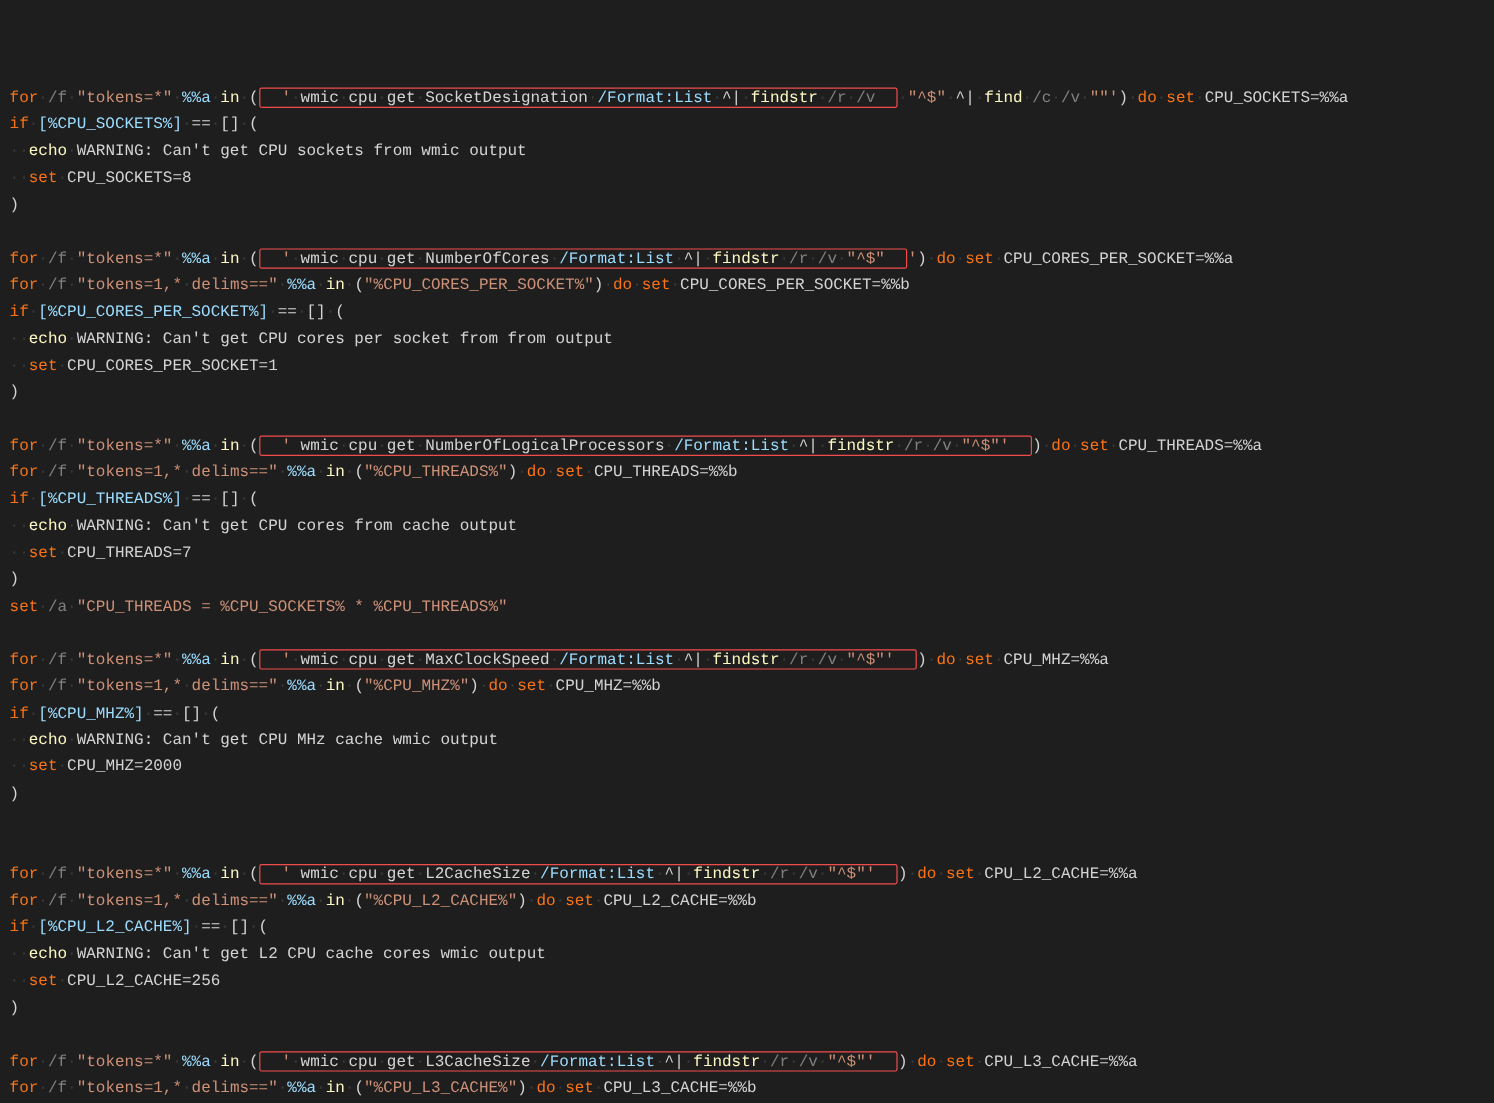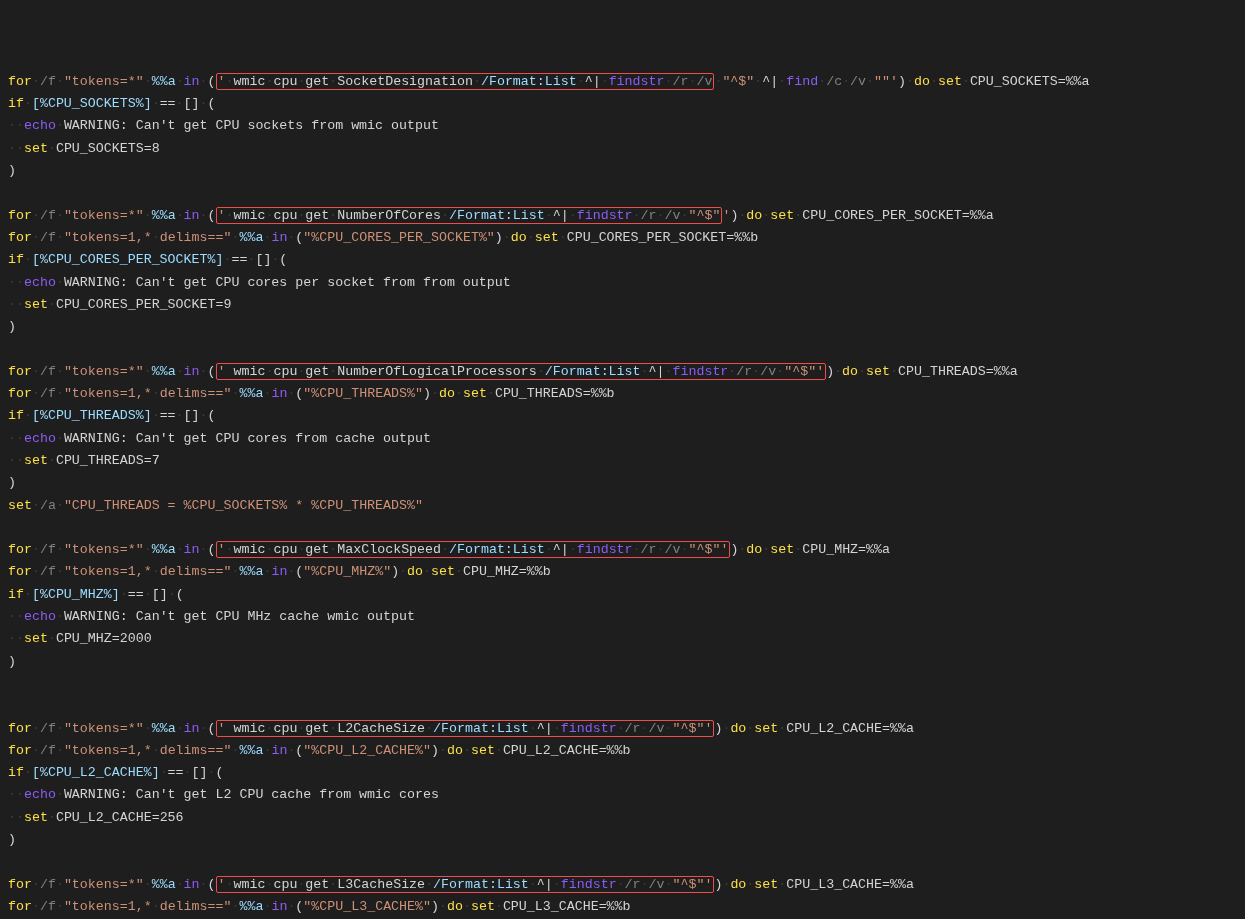--- a/index.html
+++ b/index.html
@@ -6,43 +6,43 @@
     margin: 0;
     padding: 4px 8px;
     background: #1e1e1e;
     font-family: "Consolas", "Courier New", monospace;
     font-size: 13.3px;
     line-height: 22.3px;
     color: #d4d4d4;
     white-space: pre;
     overflow-x: auto;
   }
-  .k-blue { color: #fde047; }      
-  .k-pink { color: #8b5cf6; text-align: center; }      
+  .k-blue { color: #f97316; }      
+  .k-pink { color: #fef9c3; text-align: center; }      
   .str    { color: #ce9178; }      
   .var    { color: #9cdcfe; }      
   .flag   { color: #808080; }
   .ws     { color: #3a3a3a; }      
-  .box    { border: 1px solid #f14c4c; padding: 0 1px; border-radius: 2px; margin-top: 20px; }
+  .box    { border: 1px solid #f14c4c; padding: 0 18px; border-radius: 2px; margin-top: 20px; }
 </style>
 </head>
 <body>
 
 
 <div id="code"><span class="k-blue">for</span><span class="ws">·</span><span class="flag">/f</span><span class="ws">·</span><span class="str">"tokens=*"</span><span class="ws">·</span><span class="var">%%a</span><span class="ws">·</span><span class="k-pink">in</span><span class="ws">·</span>(<span class="box"><span class="str">'</span><span class="ws">·</span><span class="">wmic</span><span class="ws">·</span><span class="">cpu</span><span class="ws">·</span><span class="">get</span><span class="ws">·</span><span class="">SocketDesignation</span><span class="ws">·</span><span class="var">/Format:List</span><span class="ws">·</span><span class="">^|</span><span class="ws">·</span><span class="k-pink">findstr</span><span class="ws">·</span><span class="flag">/r</span><span class="ws">·</span><span class="flag">/v</span></span><span class="ws">·</span><span class="str">"^$"</span><span class="ws">·</span><span class="">^|</span><span class="ws">·</span><span class="k-pink">find</span><span class="ws">·</span><span class="flag">/c</span><span class="ws">·</span><span class="flag">/v</span><span class="ws">·</span><span class="str">""'</span>)<span class="ws">·</span><span class="k-blue">do</span><span class="ws">·</span><span class="k-blue">set</span><span class="ws">·</span><span class="">CPU_SOCKETS=%%a</span>
 <span class="k-blue">if</span><span class="ws">·</span><span class="var">[%CPU_SOCKETS%]</span><span class="ws">·</span>==<span class="ws">·</span><span class="">[]</span><span class="ws">·</span>(
 <span class="ws">·</span><span class="ws">·</span><span class="k-pink">echo</span><span class="ws">·</span><span class="">WARNING: Can't get CPU sockets from wmic output</span>
 <span class="ws">·</span><span class="ws">·</span><span class="k-blue">set</span><span class="ws">·</span><span class="">CPU_SOCKETS=8</span>
 )
 
 <span class="k-blue">for</span><span class="ws">·</span><span class="flag">/f</span><span class="ws">·</span><span class="str">"tokens=*"</span><span class="ws">·</span><span class="var">%%a</span><span class="ws">·</span><span class="k-pink">in</span><span class="ws">·</span>(<span class="box"><span class="str">'</span><span class="ws">·</span><span class="">wmic</span><span class="ws">·</span><span class="">cpu</span><span class="ws">·</span><span class="">get</span><span class="ws">·</span><span class="">NumberOfCores</span><span class="ws">·</span><span class="var">/Format:List</span><span class="ws">·</span><span class="">^|</span><span class="ws">·</span><span class="k-pink">findstr</span><span class="ws">·</span><span class="flag">/r</span><span class="ws">·</span><span class="flag">/v</span><span class="ws">·</span><span class="str">"^$"</span></span><span class="str">'</span>)<span class="ws">·</span><span class="k-blue">do</span><span class="ws">·</span><span class="k-blue">set</span><span class="ws">·</span><span class="">CPU_CORES_PER_SOCKET=%%a</span>
 <span class="k-blue">for</span><span class="ws">·</span><span class="flag">/f</span><span class="ws">·</span><span class="str">"tokens=1,*</span><span class="ws">·</span><span class="str">delims=="</span><span class="ws">·</span><span class="var">%%a</span><span class="ws">·</span><span class="k-pink">in</span><span class="ws">·</span>(<span class="str">"%CPU_CORES_PER_SOCKET%"</span>)<span class="ws">·</span><span class="k-blue">do</span><span class="ws">·</span><span class="k-blue">set</span><span class="ws">·</span><span class="">CPU_CORES_PER_SOCKET=%%b</span>
 <span class="k-blue">if</span><span class="ws">·</span><span class="var">[%CPU_CORES_PER_SOCKET%]</span><span class="ws">·</span>==<span class="ws">·</span><span class="">[]</span><span class="ws">·</span>(
 <span class="ws">·</span><span class="ws">·</span><span class="k-pink">echo</span><span class="ws">·</span><span class="">WARNING: Can't get CPU cores per socket from from output</span>
-<span class="ws">·</span><span class="ws">·</span><span class="k-blue">set</span><span class="ws">·</span><span class="">CPU_CORES_PER_SOCKET=9</span>
+<span class="ws">·</span><span class="ws">·</span><span class="k-blue">set</span><span class="ws">·</span><span class="">CPU_CORES_PER_SOCKET=1</span>
 )
 
 <span class="k-blue">for</span><span class="ws">·</span><span class="flag">/f</span><span class="ws">·</span><span class="str">"tokens=*"</span><span class="ws">·</span><span class="var">%%a</span><span class="ws">·</span><span class="k-pink">in</span><span class="ws">·</span>(<span class="box"><span class="str">'</span> <span class="">wmic</span><span class="ws">·</span><span class="">cpu</span><span class="ws">·</span><span class="">get</span><span class="ws">·</span><span class="">NumberOfLogicalProcessors</span><span class="ws">·</span><span class="var">/Format:List</span><span class="ws">·</span><span class="">^|</span><span class="ws">·</span><span class="k-pink">findstr</span><span class="ws">·</span><span class="flag">/r</span><span class="ws">·</span><span class="flag">/v</span><span class="ws">·</span><span class="str">"^$"'</span></span>)<span class="ws">·</span><span class="k-blue">do</span><span class="ws">·</span><span class="k-blue">set</span><span class="ws">·</span><span class="">CPU_THREADS=%%a</span>
 <span class="k-blue">for</span><span class="ws">·</span><span class="flag">/f</span><span class="ws">·</span><span class="str">"tokens=1,*</span><span class="ws">·</span><span class="str">delims=="</span><span class="ws">·</span><span class="var">%%a</span><span class="ws">·</span><span class="k-pink">in</span><span class="ws">·</span>(<span class="str">"%CPU_THREADS%"</span>)<span class="ws">·</span><span class="k-blue">do</span><span class="ws">·</span><span class="k-blue">set</span><span class="ws">·</span><span class="">CPU_THREADS=%%b</span>
 <span class="k-blue">if</span><span class="ws">·</span><span class="var">[%CPU_THREADS%]</span><span class="ws">·</span>==<span class="ws">·</span><span class="">[]</span><span class="ws">·</span>(
 <span class="ws">·</span><span class="ws">·</span><span class="k-pink">echo</span><span class="ws">·</span><span class="">WARNING: Can't get CPU cores from cache output</span>
 <span class="ws">·</span><span class="ws">·</span><span class="k-blue">set</span><span class="ws">·</span><span class="">CPU_THREADS=7</span>
 )
 <span class="k-blue">set</span><span class="ws">·</span><span class="flag">/a</span><span class="ws">·</span><span class="str">"CPU_THREADS = %CPU_SOCKETS% * %CPU_THREADS%"</span>
 
@@ -50,21 +50,21 @@
 <span class="k-blue">for</span><span class="ws">·</span><span class="flag">/f</span><span class="ws">·</span><span class="str">"tokens=1,*</span><span class="ws">·</span><span class="str">delims=="</span><span class="ws">·</span><span class="var">%%a</span><span class="ws">·</span><span class="k-pink">in</span><span class="ws">·</span>(<span class="str">"%CPU_MHZ%"</span>)<span class="ws">·</span><span class="k-blue">do</span><span class="ws">·</span><span class="k-blue">set</span><span class="ws">·</span><span class="">CPU_MHZ=%%b</span>
 <span class="k-blue">if</span><span class="ws">·</span><span class="var">[%CPU_MHZ%]</span><span class="ws">·</span>==<span class="ws">·</span><span class="">[]</span><span class="ws">·</span>(
 <span class="ws">·</span><span class="ws">·</span><span class="k-pink">echo</span><span class="ws">·</span><span class="">WARNING: Can't get CPU MHz cache wmic output</span>
 <span class="ws">·</span><span class="ws">·</span><span class="k-blue">set</span><span class="ws">·</span><span class="">CPU_MHZ=2000</span>
 )
 
 
 <span class="k-blue">for</span><span class="ws">·</span><span class="flag">/f</span><span class="ws">·</span><span class="str">"tokens=*"</span><span class="ws">·</span><span class="var">%%a</span><span class="ws">·</span><span class="k-pink">in</span><span class="ws">·</span>(<span class="box"><span class="str">'</span> <span class="">wmic</span><span class="ws">·</span><span class="">cpu</span><span class="ws">·</span><span class="">get</span><span class="ws">·</span><span class="">L2CacheSize</span><span class="ws">·</span><span class="var">/Format:List</span><span class="ws">·</span><span class="">^|</span><span class="ws">·</span><span class="k-pink">findstr</span><span class="ws">·</span><span class="flag">/r</span><span class="ws">·</span><span class="flag">/v</span><span class="ws">·</span><span class="str">"^$"'</span></span>)<span class="ws">·</span><span class="k-blue">do</span><span class="ws">·</span><span class="k-blue">set</span><span class="ws">·</span><span class="">CPU_L2_CACHE=%%a</span>
 <span class="k-blue">for</span><span class="ws">·</span><span class="flag">/f</span><span class="ws">·</span><span class="str">"tokens=1,*</span><span class="ws">·</span><span class="str">delims=="</span><span class="ws">·</span><span class="var">%%a</span><span class="ws">·</span><span class="k-pink">in</span><span class="ws">·</span>(<span class="str">"%CPU_L2_CACHE%"</span>)<span class="ws">·</span><span class="k-blue">do</span><span class="ws">·</span><span class="k-blue">set</span><span class="ws">·</span><span class="">CPU_L2_CACHE=%%b</span>
 <span class="k-blue">if</span><span class="ws">·</span><span class="var">[%CPU_L2_CACHE%]</span><span class="ws">·</span>==<span class="ws">·</span><span class="">[]</span><span class="ws">·</span>(
-<span class="ws">·</span><span class="ws">·</span><span class="k-pink">echo</span><span class="ws">·</span><span class="">WARNING: Can't get L2 CPU cache from wmic cores</span>
+<span class="ws">·</span><span class="ws">·</span><span class="k-pink">echo</span><span class="ws">·</span><span class="">WARNING: Can't get L2 CPU cache cores wmic output</span>
 <span class="ws">·</span><span class="ws">·</span><span class="k-blue">set</span><span class="ws">·</span><span class="">CPU_L2_CACHE=256</span>
 )
 
 <span class="k-blue">for</span><span class="ws">·</span><span class="flag">/f</span><span class="ws">·</span><span class="str">"tokens=*"</span><span class="ws">·</span><span class="var">%%a</span><span class="ws">·</span><span class="k-pink">in</span><span class="ws">·</span>(<span class="box"><span class="str">'</span><span class="ws">·</span><span class="">wmic</span><span class="ws">·</span><span class="">cpu</span><span class="ws">·</span><span class="">get</span><span class="ws">·</span><span class="">L3CacheSize</span><span class="ws">·</span><span class="var">/Format:List</span><span class="ws">·</span><span class="">^|</span><span class="ws">·</span><span class="k-pink">findstr</span><span class="ws">·</span><span class="flag">/r</span><span class="ws">·</span><span class="flag">/v</span><span class="ws">·</span><span class="str">"^$"'</span></span>)<span class="ws">·</span><span class="k-blue">do</span><span class="ws">·</span><span class="k-blue">set</span><span class="ws">·</span><span class="">CPU_L3_CACHE=%%a</span>
 <span class="k-blue">for</span><span class="ws">·</span><span class="flag">/f</span><span class="ws">·</span><span class="str">"tokens=1,*</span><span class="ws">·</span><span class="str">delims=="</span><span class="ws">·</span><span class="var">%%a</span><span class="ws">·</span><span class="k-pink">in</span><span class="ws">·</span>(<span class="str">"%CPU_L3_CACHE%"</span>)<span class="ws">·</span><span class="k-blue">do</span><span class="ws">·</span><span class="k-blue">set</span><span class="ws">·</span><span class="">CPU_L3_CACHE=%%b</span>
 ==(
 
 
 )
 

